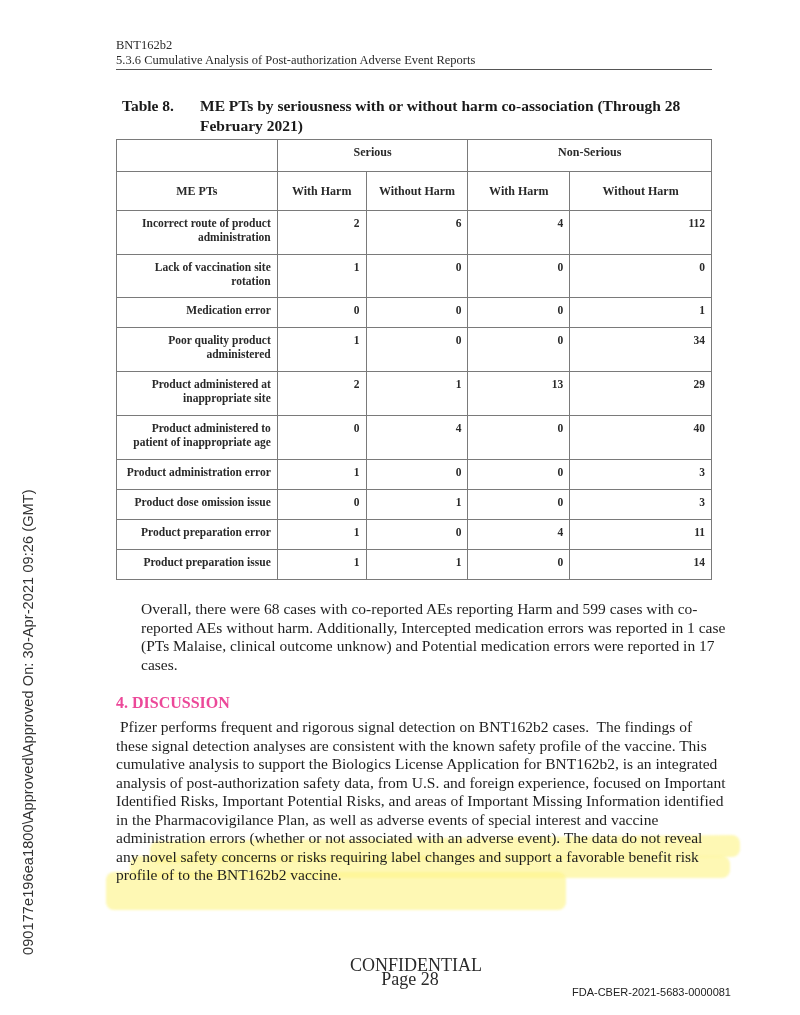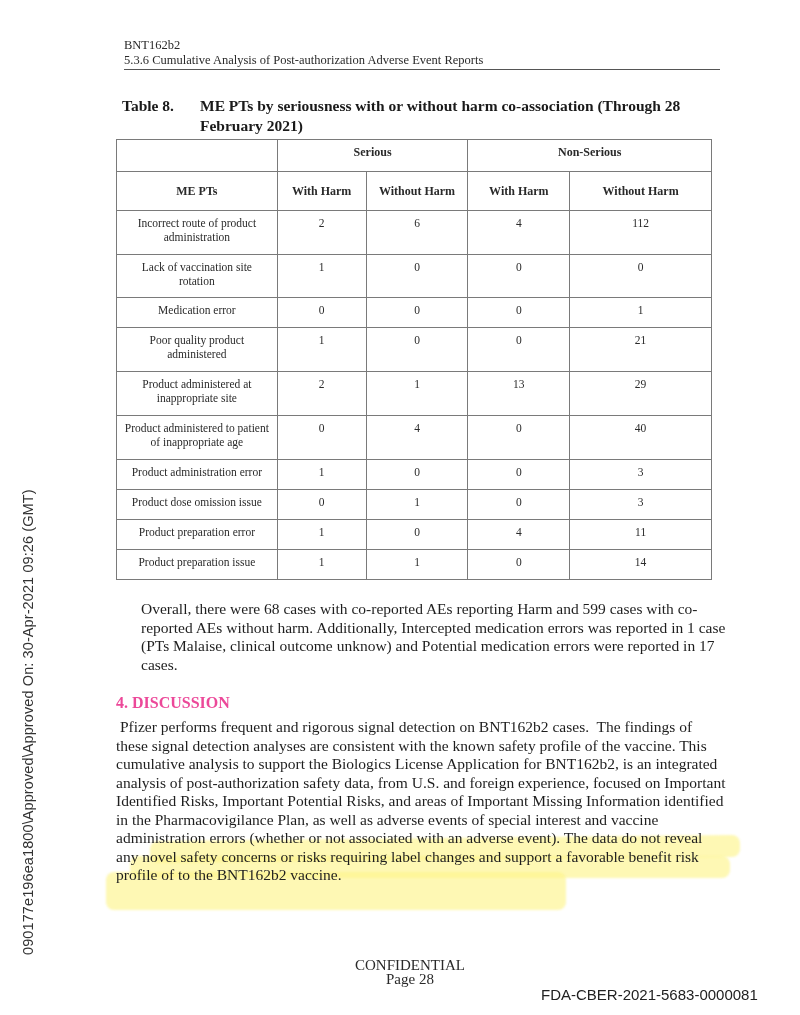--- a/index.html
+++ b/index.html
@@ -1,45 +1,45 @@
 <!DOCTYPE html>
 <html><head>
   <meta charset="utf-8">
   <style>
     * { box-sizing: border-box; margin: 0; padding: 0; }
     html, body { width: 800px; height: 1015px; background: #ffffff; overflow: hidden; }
     body { position: relative; font-family: "Liberation Serif", "DejaVu Serif", serif; color: #1e1e1e; }
 
-    .header { position: absolute; left: 124px; top: 38px; width: 596px; border-bottom: 1px solid #555; padding-bottom: 1px; }
+    .header { position: absolute; left: 116px; top: 38px; width: 596px; border-bottom: 1px solid #555; padding-bottom: 1px; }
     .header .line { font-size: 12.5px; line-height: 15px; color: #2a2a2a; }
 
     .table-caption { position: absolute; left: 122px; top: 96px; width: 590px; display: flex; font-weight: bold; font-size: 15.5px; line-height: 20px; color: #1a1a1a; justify-content: flex-end; }
     .table-caption .num { width: 78px; flex: none; }
     .table-caption .title { flex: 1; }
 
     table.data { position: absolute; left: 116px; top: 139px; width: 596px; border-collapse: collapse; font-size: 11.5px; color: #2a2a2a; }
-    table.data td, table.data th { border: 1.3px solid #7a7a7a; vertical-align: top; text-align: center; padding: 5px 6px; font-weight: normal; line-height: 14px; }
+    table.data td, table.data th { border: 1.3px solid #7a7a7a; vertical-align: top; text-align: right; padding: 5px 6px; font-weight: bold; line-height: 14px; }
     table.data th { font-weight: bold; text-align: center; vertical-align: middle; font-size: 12px; }
     table.data col.c0 { width: 161px; }
     table.data col.c1 { width: 89px; }
     table.data col.c2 { width: 102px; }
     table.data col.c3 { width: 102px; }
     table.data col.c4 { width: 142px; }
     tr.h-group th { height: 32px; vertical-align: top; padding-top: 5px; margin-left: 12px; }
     tr.h-sub th { height: 39px; }
 
     .para { position: absolute; left: 116px; width: 600px; font-size: 15.5px; line-height: 18.5px; color: #1e1e1e; }
     .p-overall { top: 600px; margin-left: 25px; }
     .section-heading { position: absolute; left: 116px; top: 694px; font-weight: bold; font-size: 16px; color: #ec4899; }
     .p-discussion { top: 718px; width: 610px; }
 
     .highlight-band { position: absolute; background: rgba(253, 245, 140, 0.65); border-radius: 8px; filter: blur(1px); }
 
-    .footer-center { position: absolute; left: 350px; top: 958px; width: 120px; text-align: center; font-size: 15px; line-height: 14px; color: #2a2a2a; }
-    .footer-id { position: absolute; left: 541px; top: 986px; font-family: "Liberation Sans", "DejaVu Sans", sans-serif; font-size: 15px; color: #222; }
+    .footer-center { position: absolute; left: 350px; top: 958px; width: 120px; text-align: center; font-size: 18px; line-height: 14px; color: #2a2a2a; }
+    .footer-id { position: absolute; left: 572px; top: 986px; font-family: "Liberation Sans", "DejaVu Sans", sans-serif; font-size: 11px; color: #222; }
 
     .side-stamp { position: absolute; left: 20px; top: 955px; transform-origin: 0 0; transform: rotate(-90deg); white-space: nowrap; font-family: "Liberation Sans", "DejaVu Sans", sans-serif; font-size: 14.5px; color: #333; letter-spacing: 0.1px; }
   </style>
 </head>
 <body>
 
 <div class="header">
   <div class="line">BNT162b2</div>
   <div class="line">5.3.6 Cumulative Analysis of Post-authorization Adverse Event Reports</div>
 </div>
@@ -91,21 +91,21 @@
       <td>0</td>
       <td>0</td>
       <td>0</td>
       <td>1</td>
     </tr>
     <tr style="height:44px">
       <td>Poor quality product administered</td>
       <td>1</td>
       <td>0</td>
       <td>0</td>
-      <td>21</td>
+      <td>34</td>
     </tr>
     <tr style="height:44px">
       <td>Product administered at inappropriate site</td>
       <td>2</td>
       <td>1</td>
       <td>13</td>
       <td>29</td>
     </tr>
     <tr style="height:44px">
       <td>Product administered to patient of inappropriate age</td>

